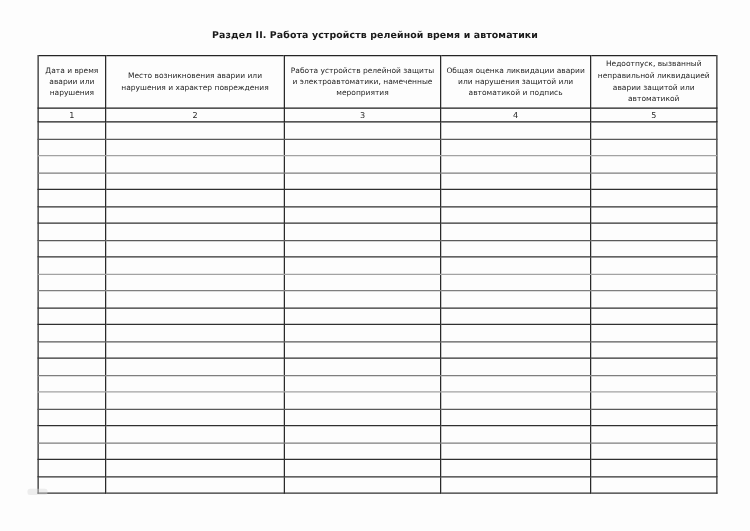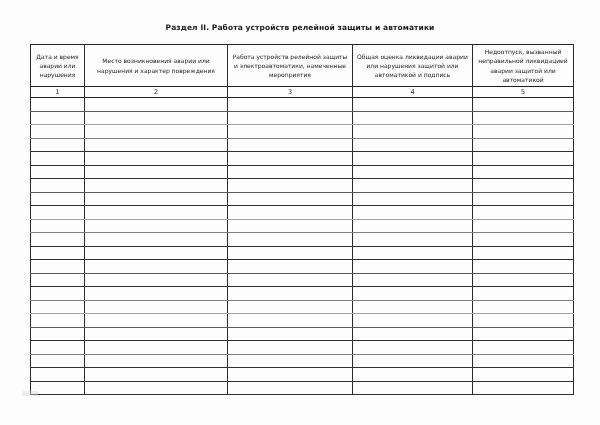--- a/index.html
+++ b/index.html
@@ -70,21 +70,21 @@
     width:16px;height:5px;
     background:#d9d9d9;
     opacity:.45;
     border-radius:2px;
   }
 </style>
 </head>
 <body>
 
 <div class="page">
-  <div class="title">Раздел II. Работа устройств релейной защиты и автоматики</div>
+  <div class="title">Раздел II. Работа устройств релейной время и автоматики</div>
 
   <table class="form-table">
     <colgroup>
       <col class="c1">
         <col class="c2">
         <col class="c3">
         <col class="c4">
         <col class="c5">
     </colgroup>
     <thead>

